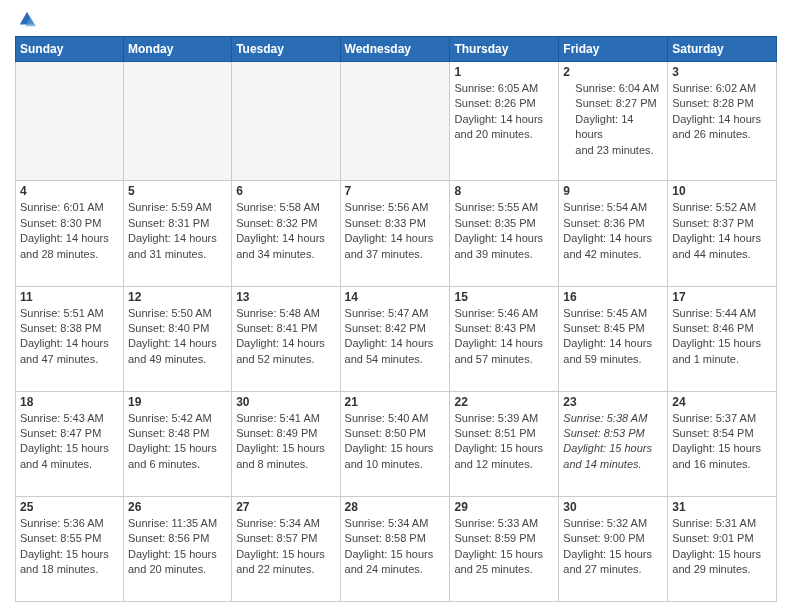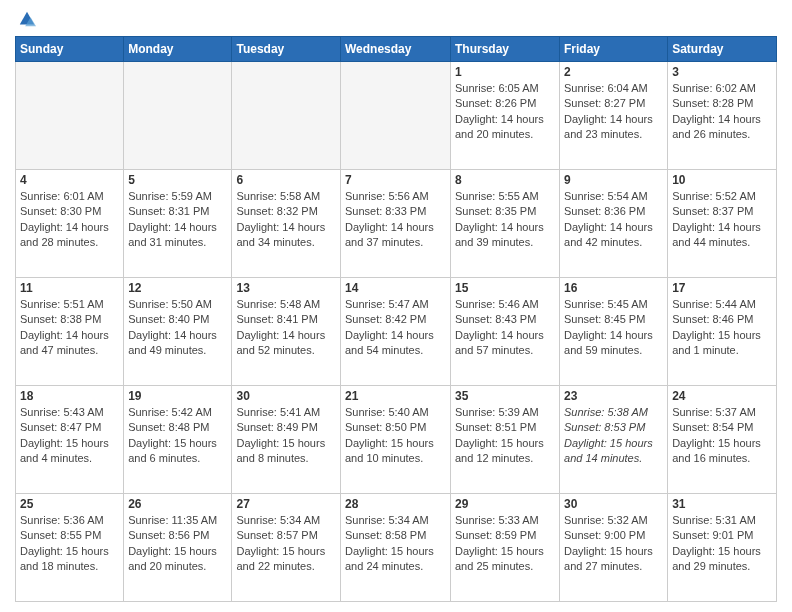--- a/index.html
+++ b/index.html
@@ -144,21 +144,21 @@
           <td class="empty"></td>
           <td>
             <span class="day-number">1</span>
             <div class="day-info" style="white-space: pre-line;">Sunrise: 6:05 AM
 Sunset: 8:26 PM
 Daylight: 14 hours
 and 20 minutes.</div>
           </td>
           <td>
             <span class="day-number">2</span>
-            <div class="day-info" style="white-space: pre-line;">Sunrise: 6:04 AM
+            <div class="day-info" style="white-space: pre-line; margin-left: 12px;">Sunrise: 6:04 AM
 Sunset: 8:27 PM
 Daylight: 14 hours
 and 23 minutes.</div>
           </td>
           <td>
             <span class="day-number">3</span>
             <div class="day-info" style="white-space: pre-line;">Sunrise: 6:02 AM
 Sunset: 8:28 PM
 Daylight: 14 hours
 and 26 minutes.</div>
@@ -289,21 +289,21 @@
 and 8 minutes.</div>
           </td>
           <td>
             <span class="day-number">21</span>
             <div class="day-info" style="white-space: pre-line;">Sunrise: 5:40 AM
 Sunset: 8:50 PM
 Daylight: 15 hours
 and 10 minutes.</div>
           </td>
           <td>
-            <span class="day-number">35</span>
+            <span class="day-number">22</span>
             <div class="day-info" style="white-space: pre-line;">Sunrise: 5:39 AM
 Sunset: 8:51 PM
 Daylight: 15 hours
 and 12 minutes.</div>
           </td>
           <td>
             <span class="day-number">23</span>
             <div class="day-info" style="white-space: pre-line; font-style: italic;">Sunrise: 5:38 AM
 Sunset: 8:53 PM
 Daylight: 15 hours

